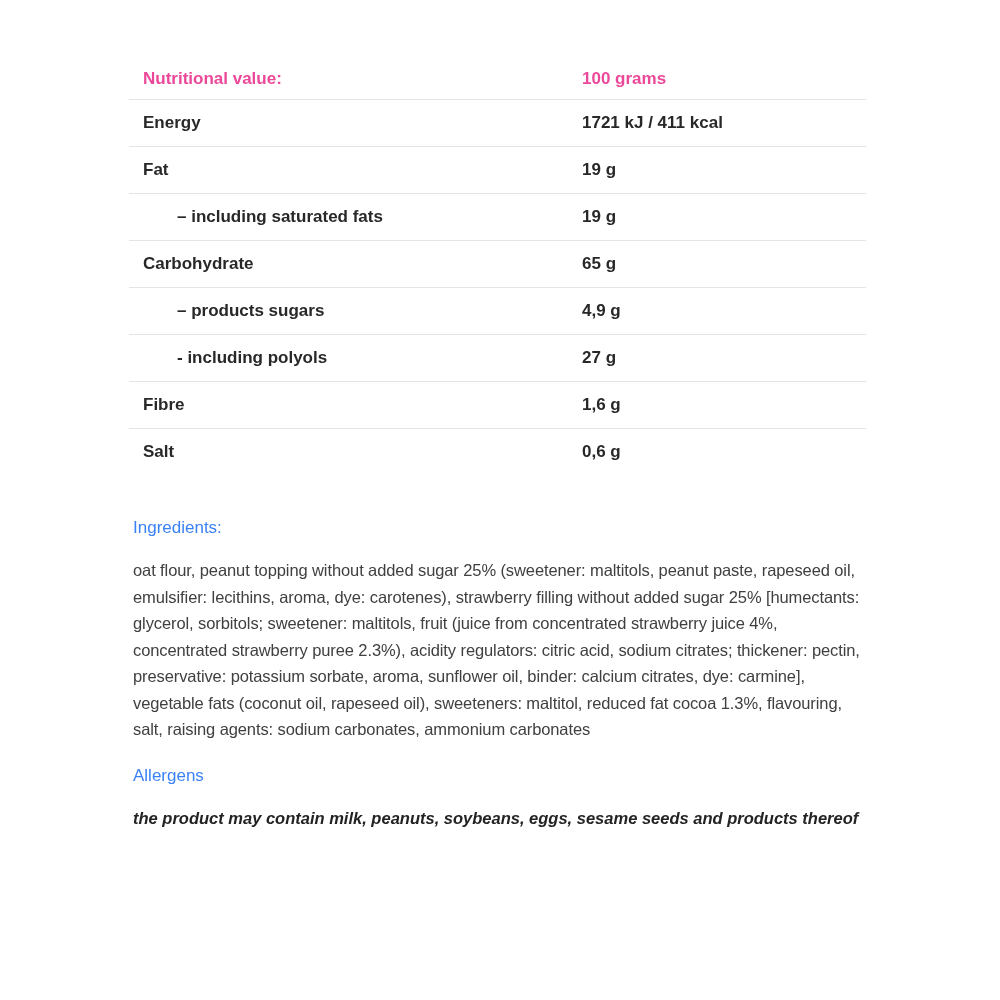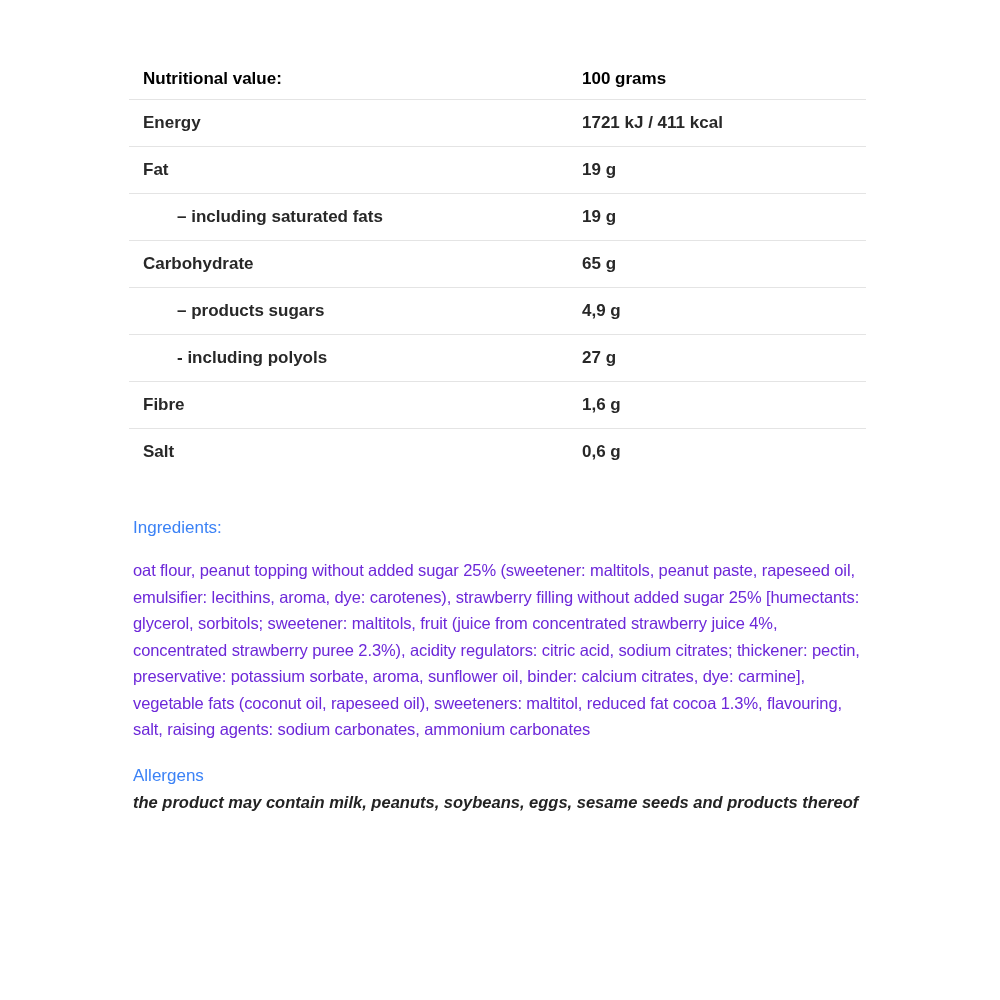--- a/index.html
+++ b/index.html
@@ -31,45 +31,45 @@
     vertical-align: middle;
     padding: 0 0 0 14px;
     border-bottom: 1px solid #e4e4e4;
     font-weight: 700;
     white-space: nowrap;
     overflow: hidden;
   }
   table.nutrition thead th {
     font-weight: 700;
     height: 39px;
-    color: #000000;
+    color: #ec4899;
   }
   table.nutrition tbody td { height: 47px; }
   table.nutrition tbody tr:last-child td { border-bottom: none; }
   table.nutrition td.indent { padding-left: 48px; margin-top: 44px; }
 
   
   .section-heading {
     font-size: 17px;
     line-height: 22px;
     font-weight: 400;
     color: #3b82f6;
     margin: 42px 0 0 4px;
   }
   .ingredients-text {
     margin: 18px 0 0 4px;
     font-size: 16.5px;
     line-height: 26.5px;
     letter-spacing: -0.1px;
-    color: #6d28d9;
+    color: #404040;
     max-width: 733px;
   }
   .allergens-heading { margin-top: 22px; }
   .allergens-text {
-    margin: 2px 0 0 4px;
+    margin: 18px 0 0 4px;
     font-size: 16.5px;
     line-height: 26.5px;
     font-style: italic;
     font-weight: 700;
     color: #232323;
     max-width: 733px;
   }
 </style>
 </head>
 <body>

